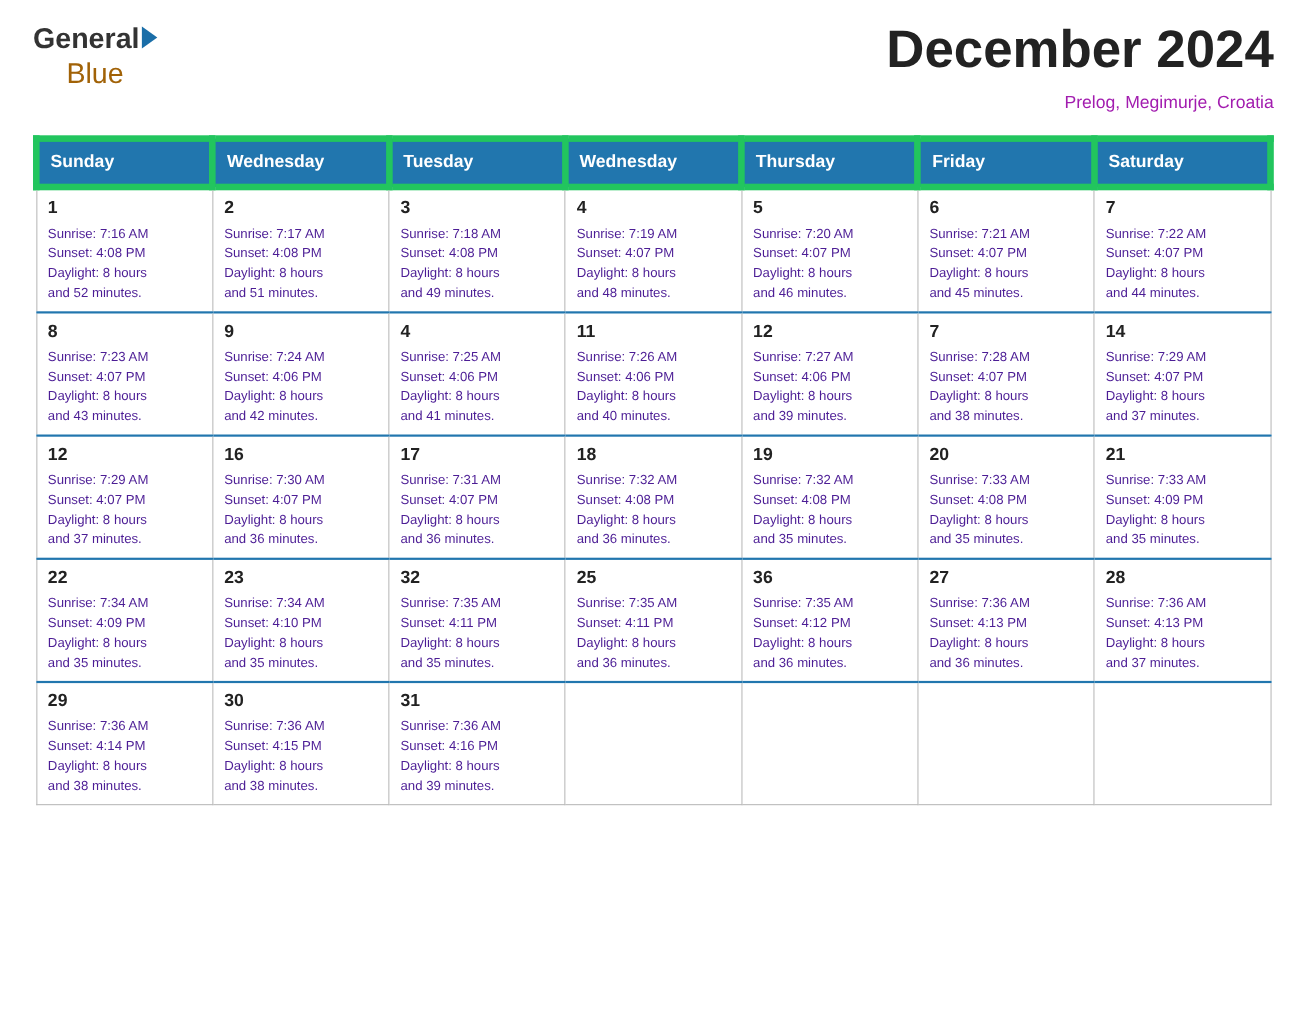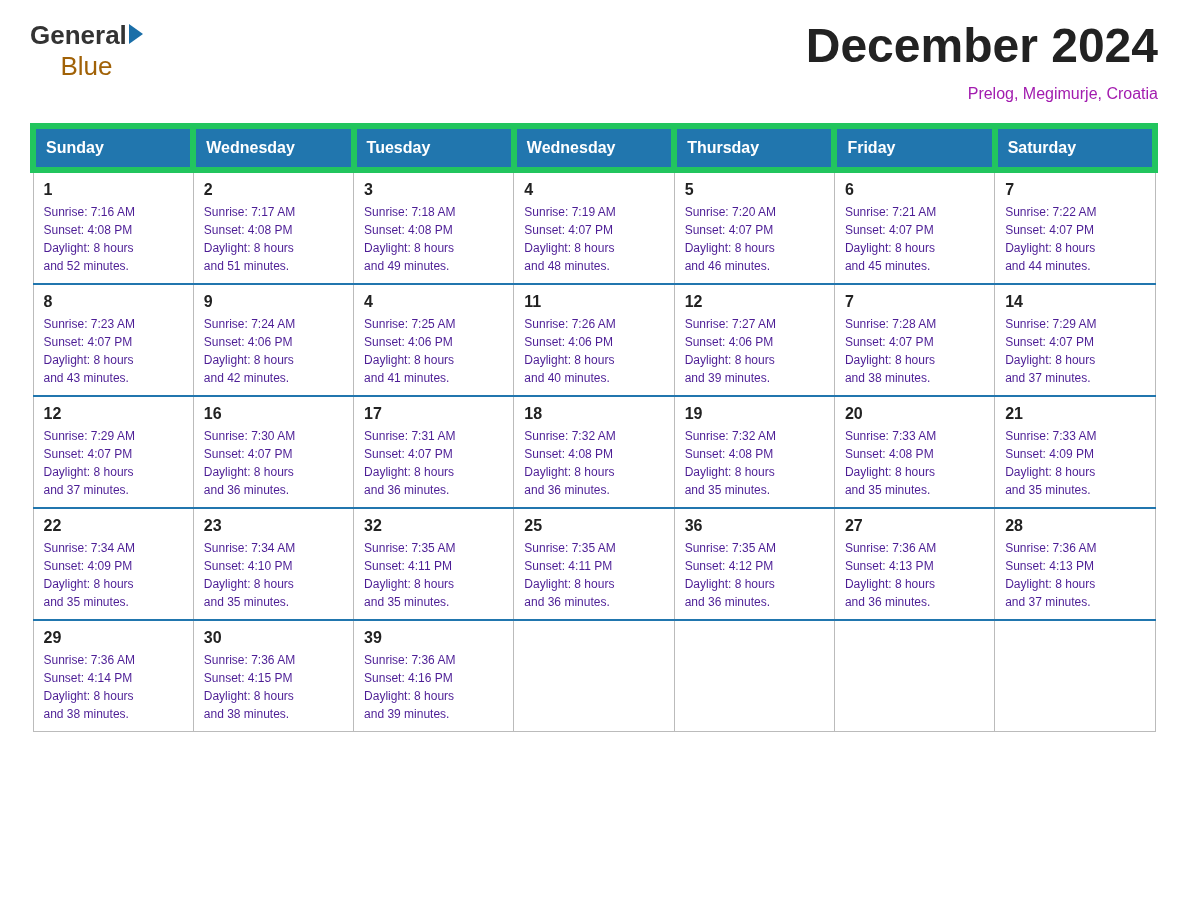--- a/index.html
+++ b/index.html
@@ -405,21 +405,21 @@
         <td>
         <span class="day-number">30</span>
         <div class="day-info">
           Sunrise: 7:36 AM<br>
           Sunset: 4:15 PM<br>
           Daylight: 8 hours<br>
           and 38 minutes.
         </div>
       </td>
         <td>
-        <span class="day-number">39</span>
+        <span class="day-number">31</span>
         <div class="day-info">
           Sunrise: 7:36 AM<br>
           Sunset: 4:16 PM<br>
           Daylight: 8 hours<br>
           and 39 minutes.
         </div>
       </td>
         <td class="empty-cell"></td>
         <td class="empty-cell"></td>
         <td class="empty-cell"></td>

